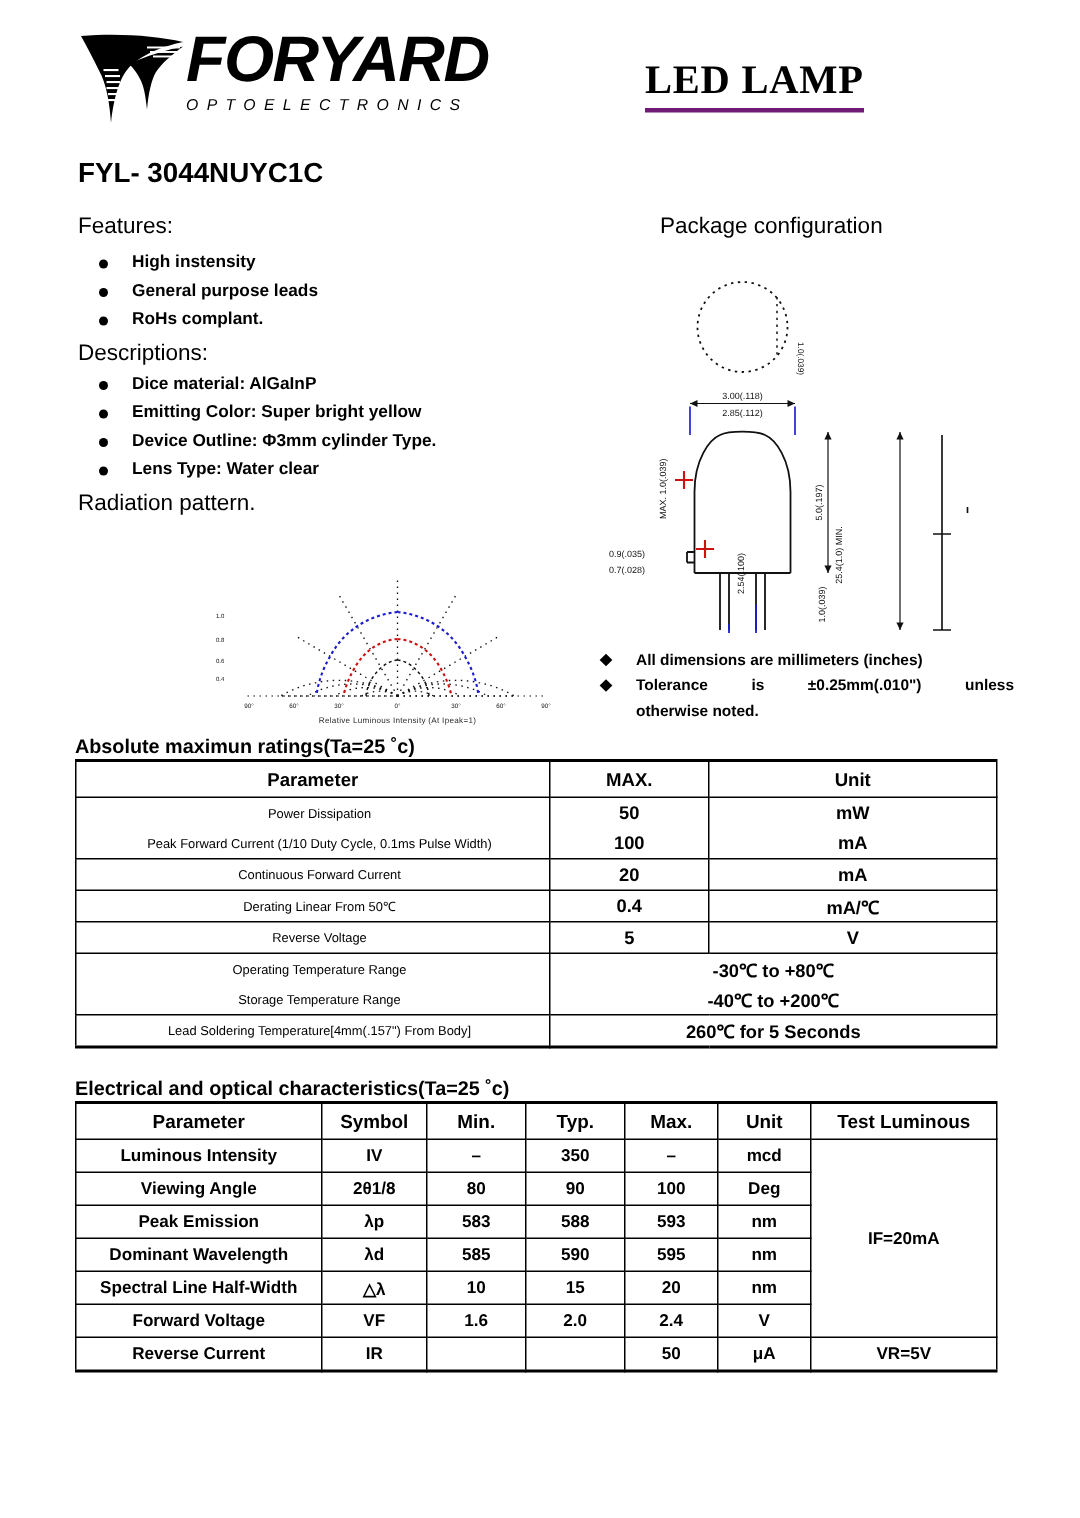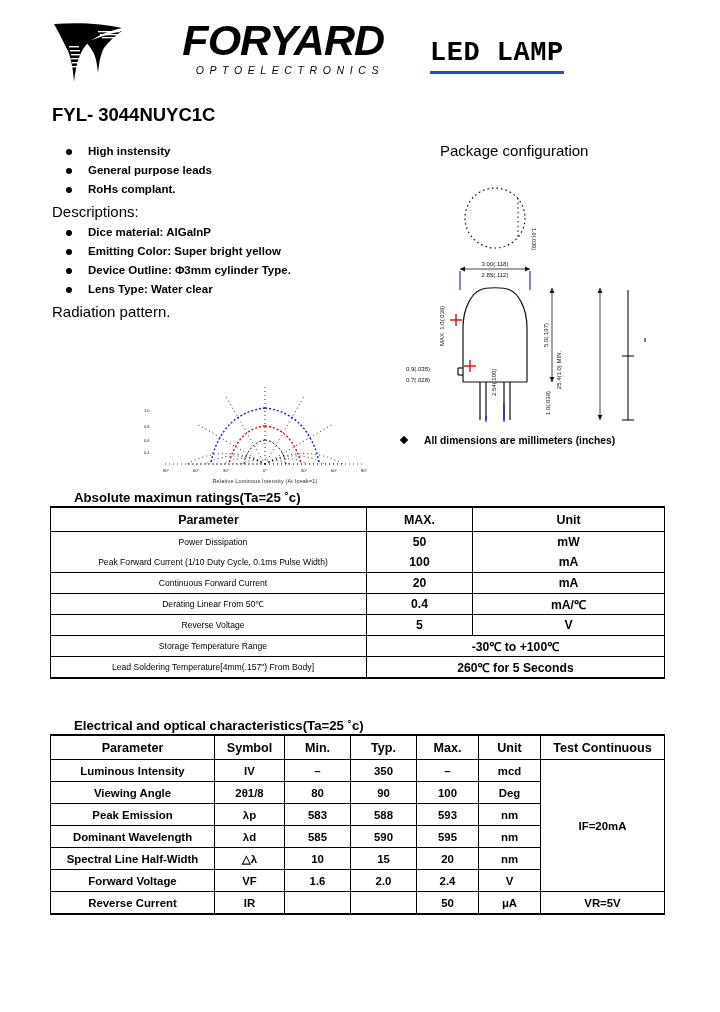--- a/index.html
+++ b/index.html
@@ -27,21 +27,20 @@
     position: absolute;
     left: 0; top: 0;
     width: 720px;
     height: 95px;
   }
   .logo-wrap {
     position: absolute;
     left: 52px; top: 14px;
     width: 330px;
     height: 72px;
-    text-align: right;
   }
   .logo-mark {
     position: absolute;
     left: 0; top: 2px;
     width: 74px; height: 72px;
   }
   .logo-text {
     position: absolute;
     left: 72px; top: 4px;
     width: 260px;
@@ -61,26 +60,26 @@
     font-size: 10.5px;
     letter-spacing: 5.6px;
     line-height: 14px;
     margin-top: 1px;
     color: #000;
     white-space: nowrap;
   }
   .doc-title {
     position: absolute;
     left: 430px; top: 38px;
-    font-family: Liberation Mono, monospace;
+    font-family: Liberation Serif, serif;
     font-weight: bold;
     font-size: 27px;
     letter-spacing: 0.5px;
     color: #000;
-    border-bottom: 3px solid #1d4ed8;
+    border-bottom: 3px solid #701a75;
     padding-bottom: 3px;
   }
 
   
   .partno {
     position: absolute;
     left: 52px; top: 104px;
     font-size: 18.5px;
     font-weight: bold;
     letter-spacing: 0px;
@@ -175,21 +174,20 @@
     justify-content: space-between;
     width: 252px;
   }
 
   
   .tbl-title {
     font-size: 13.2px;
     font-weight: bold;
     margin-bottom: 1px;
     white-space: nowrap;
-    margin-left: 24px;
   }
   table.dt {
     border-collapse: collapse;
     table-layout: fixed;
   }
   table.dt td, table.dt th {
     border: 1px solid #000;
     text-align: center;
     vertical-align: middle;
     padding: 0;
@@ -286,20 +284,21 @@
         <div class="brand">FORYARD</div>
         <div class="brand-sub">OPTOELECTRONICS</div>
       </div>
     </div>
     <div class="doc-title">LED LAMP</div>
   </div>
 
   <div class="partno">FYL- 3044NUYC1C</div>
 
   <div class="left-col">
+    <div class="sec-head">Features:</div>
     <ul class="bullets">
       <li><span class="dot"></span><span>High instensity</span></li>
       <li><span class="dot"></span><span>General purpose leads</span></li>
       <li><span class="dot"></span><span>RoHs complant.</span></li>
     </ul>
     <div class="sec-head tight">Descriptions:</div>
     <ul class="bullets">
       <li><span class="dot"></span><span>Dice material: AlGaInP</span></li>
       <li><span class="dot"></span><span>Emitting Color: Super bright yellow</span></li>
       <li><span class="dot"></span><span>Device Outline: Φ3mm cylinder Type.</span></li>
@@ -437,20 +436,30 @@
         <line x1="245" y1="168" x2="245" y2="172"></line>
       </g>
     </svg>
   </div>
 
   <div class="notes">
     <div class="note">
       <span class="dia"></span>
       <span>All dimensions are millimeters (inches)</span>
     </div>
+    <div class="note">
+      <span class="dia"></span>
+      <span class="note-just">
+        <span>Tolerance</span>
+        <span>is</span>
+        <span>±0.25mm(.010")</span>
+        <span>unless</span>
+      </span>
+      <span class="cont">otherwise noted.</span>
+    </div>
   </div>
 
   <div id="amr-block">
     <div class="tbl-title">Absolute maximun ratings(Ta=25  ˚c)</div>
     <table class="dt" id="amr">
       <colgroup>
         <col class="c-param">
           <col class="c-max">
           <col class="c-unit">
       </colgroup>
@@ -480,23 +489,27 @@
         <tr>
           <td class="pname">Derating Linear From 50℃</td>
           <td class="val">0.4</td>
           <td class="val">mA/℃</td>
         </tr>
         <tr>
           <td class="pname">Reverse Voltage</td>
           <td class="val">5</td>
           <td class="val">V</td>
         </tr>
+        <tr class="nbb">
+          <td class="pname">Operating Temperature Range</td>
+          <td class="span2" colspan="2">-30℃ to +80℃</td>
+        </tr>
         <tr class="nb">
           <td class="pname">Storage Temperature Range</td>
-          <td class="span2" colspan="2">-30℃ to +100℃</td>
+          <td class="span2" colspan="2">-40℃ to +200℃</td>
         </tr>
         <tr>
           <td class="pname">Lead Soldering Temperature[4mm(.157") From Body]</td>
           <td class="span2" colspan="2">260℃ for 5 Seconds</td>
         </tr>
       </tbody>
     </table>
   </div>
 
   <div id="eo-block">
@@ -512,21 +525,21 @@
           <col class="c-test">
       </colgroup>
       <thead>
         <tr>
           <td>Parameter</td>
           <td>Symbol</td>
           <td>Min.</td>
           <td>Typ.</td>
           <td>Max.</td>
           <td>Unit</td>
-          <td>Test Continuous</td>
+          <td>Test Luminous</td>
         </tr>
       </thead>
       <tbody>
         <tr>
           <td class="pname">Luminous Intensity</td>
           <td>IV</td>
           <td>–</td>
           <td>350</td>
           <td>–</td>
           <td>mcd</td>

